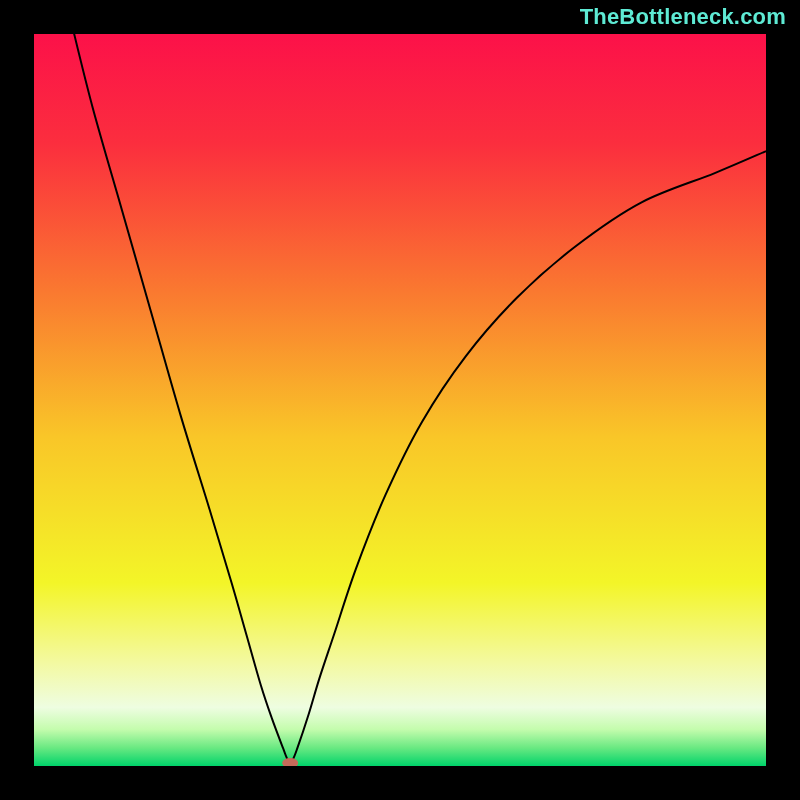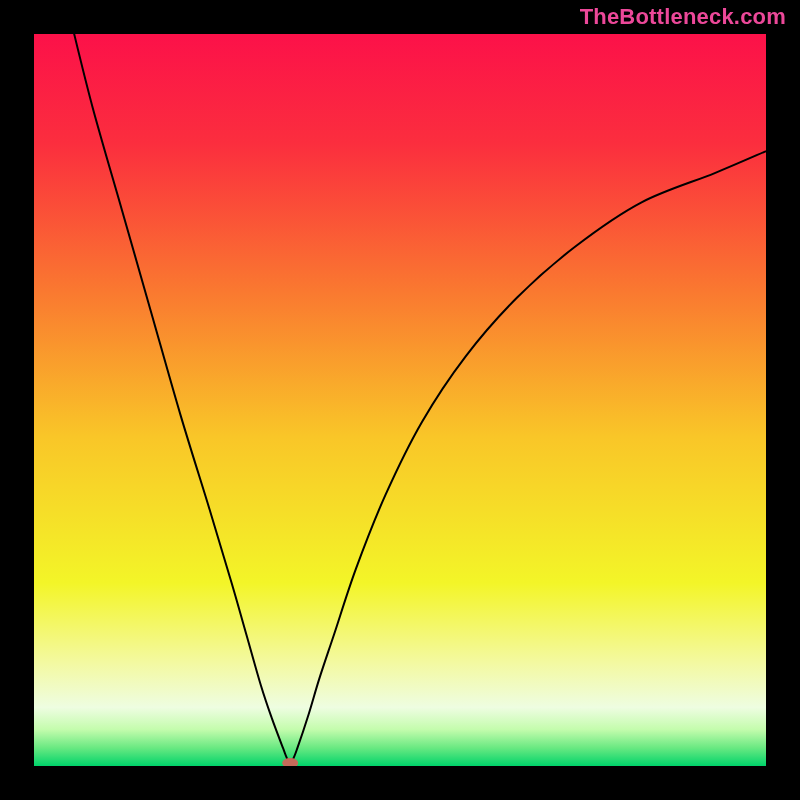--- a/index.html
+++ b/index.html
@@ -16,21 +16,21 @@
     position: relative;
     background: #000000;
   }
   .watermark {
     position: absolute;
     top: 4px;
     right: 14px;
     font-family: Arial, Helvetica, sans-serif;
     font-size: 22px;
     font-weight: bold;
-    color: #ec4899;
+    color: #5eead4;
     letter-spacing: 0.2px;
     z-index: 10;
   }
   .plot {
     position: absolute;
     left: 34px;
     top: 34px;
     width: 732px;
     height: 732px;
   }

